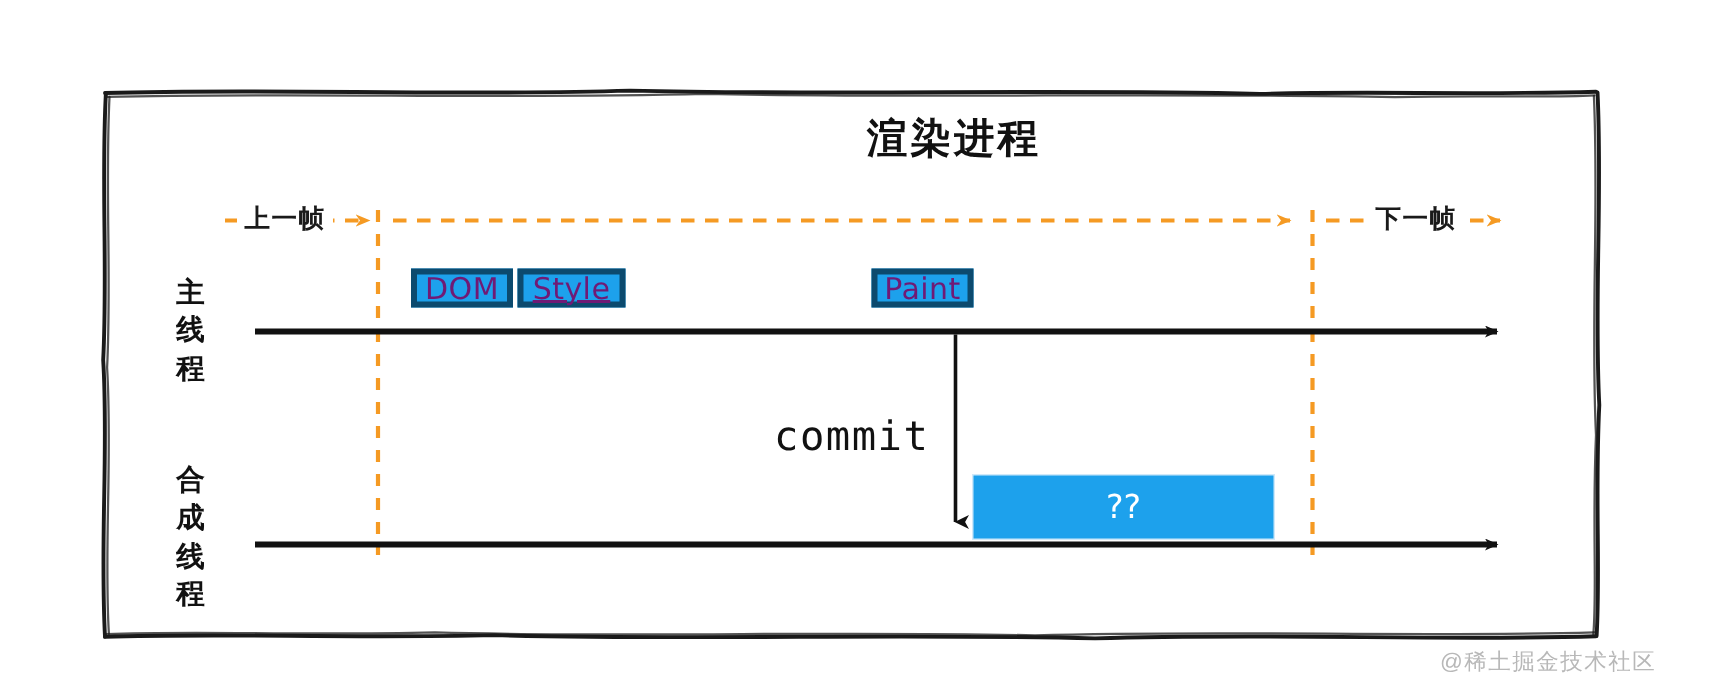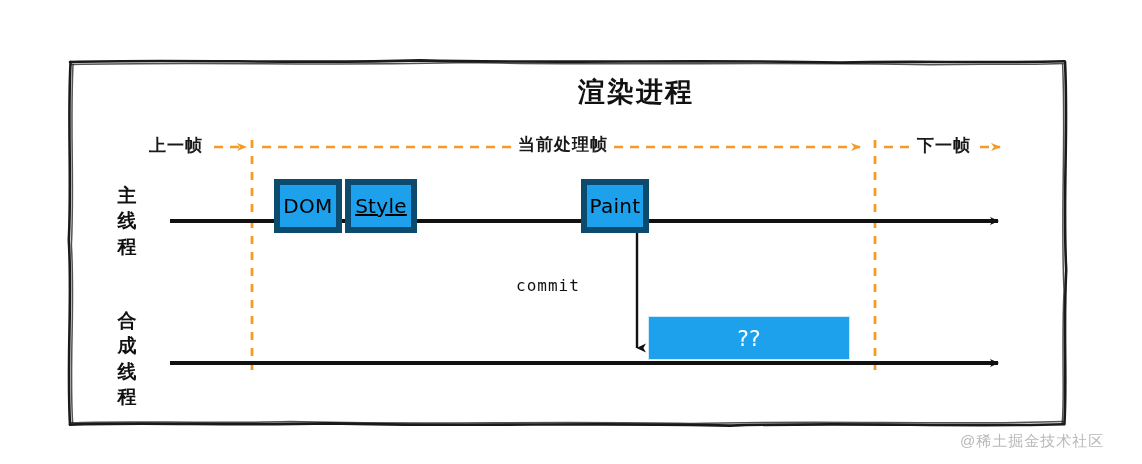--- a/index.html
+++ b/index.html
@@ -47,52 +47,52 @@
   .tl-label {
     font-family: "DejaVu Sans", sans-serif;
     font-size: 17px;
     font-weight: 600;
     color: #1a1a1a;
     background: #ffffff;
     padding: 0 5px;
     letter-spacing: 1px;
     white-space: nowrap;
   }
-  #tl-prev  { left: 144px; top: 134px; }
+  #tl-prev  { left: 158px; top: 134px; }
   #tl-cur   { left: 513px; top: 133px; }
   #tl-next  { left: 912px; top: 134px; }
 
   
   .thread-label {
     font-family: "DejaVu Sans", sans-serif;
     font-size: 19px;
     font-weight: 600;
     color: #111111;
     line-height: 1.33;
     text-align: center;
     width: 34px;
   }
   #label-main  { left: 110px; top: 183px; }
   #label-comp  { left: 110px; top: 308px; }
 
   
   .stage-box {
     position: absolute;
     background: #1da1ec;
-    border: 6px solid #0c4a6e;
+    border: 4px solid #0c4a6e;
     box-sizing: border-box;
     display: flex;
     align-items: center;
     justify-content: center;
-    color: #000000;
+    color: #701a75;
     font-family: "DejaVu Sans", sans-serif;
     font-size: 20px;
     letter-spacing: 0.3px;
     top: 179px;
-    height: 54px;
+    height: 26px;
   }
   .comp-box {
     position: absolute;
     background: #1da1ec;
     border: 1px solid #cfe9fa;
     box-sizing: border-box;
     display: flex;
     align-items: center;
     justify-content: center;
     color: #ffffff;
@@ -102,21 +102,21 @@
     top: 316px;
     width: 202px;
     height: 44px;
   }
 
   
   #commit-text {
     left: 516px;
     top: 276px;
     font-family: "DejaVu Sans Mono", "Liberation Mono", monospace;
-    font-size: 16px;
+    font-size: 27px;
     color: #111111;
     letter-spacing: 1px;
   }
 
   
   #watermark {
     left: 960px;
     top: 432px;
     font-family: Liberation Sans, sans-serif;
     font-size: 15px;
@@ -174,21 +174,20 @@
     </g>
 
     <g>
       <line x1="637" y1="223" x2="637" y2="348" stroke="#111111" stroke-width="2.4" marker-end="url(#arrowBlackSm)"></line>
     </g>
   </svg>
 
   <div class="abs diagram-title">渲染进程</div>
 
   <div class="abs tl-label" id="tl-prev">上一帧</div>
-  <div class="abs tl-label" id="tl-cur">当前处理帧</div>
   <div class="abs tl-label" id="tl-next">下一帧</div>
 
   <div class="abs thread-label" id="label-main">
     <div>主</div>
     <div>线</div>
     <div>程</div>
   </div>
 
   <div class="abs thread-label" id="label-comp">
     <div>合</div>

